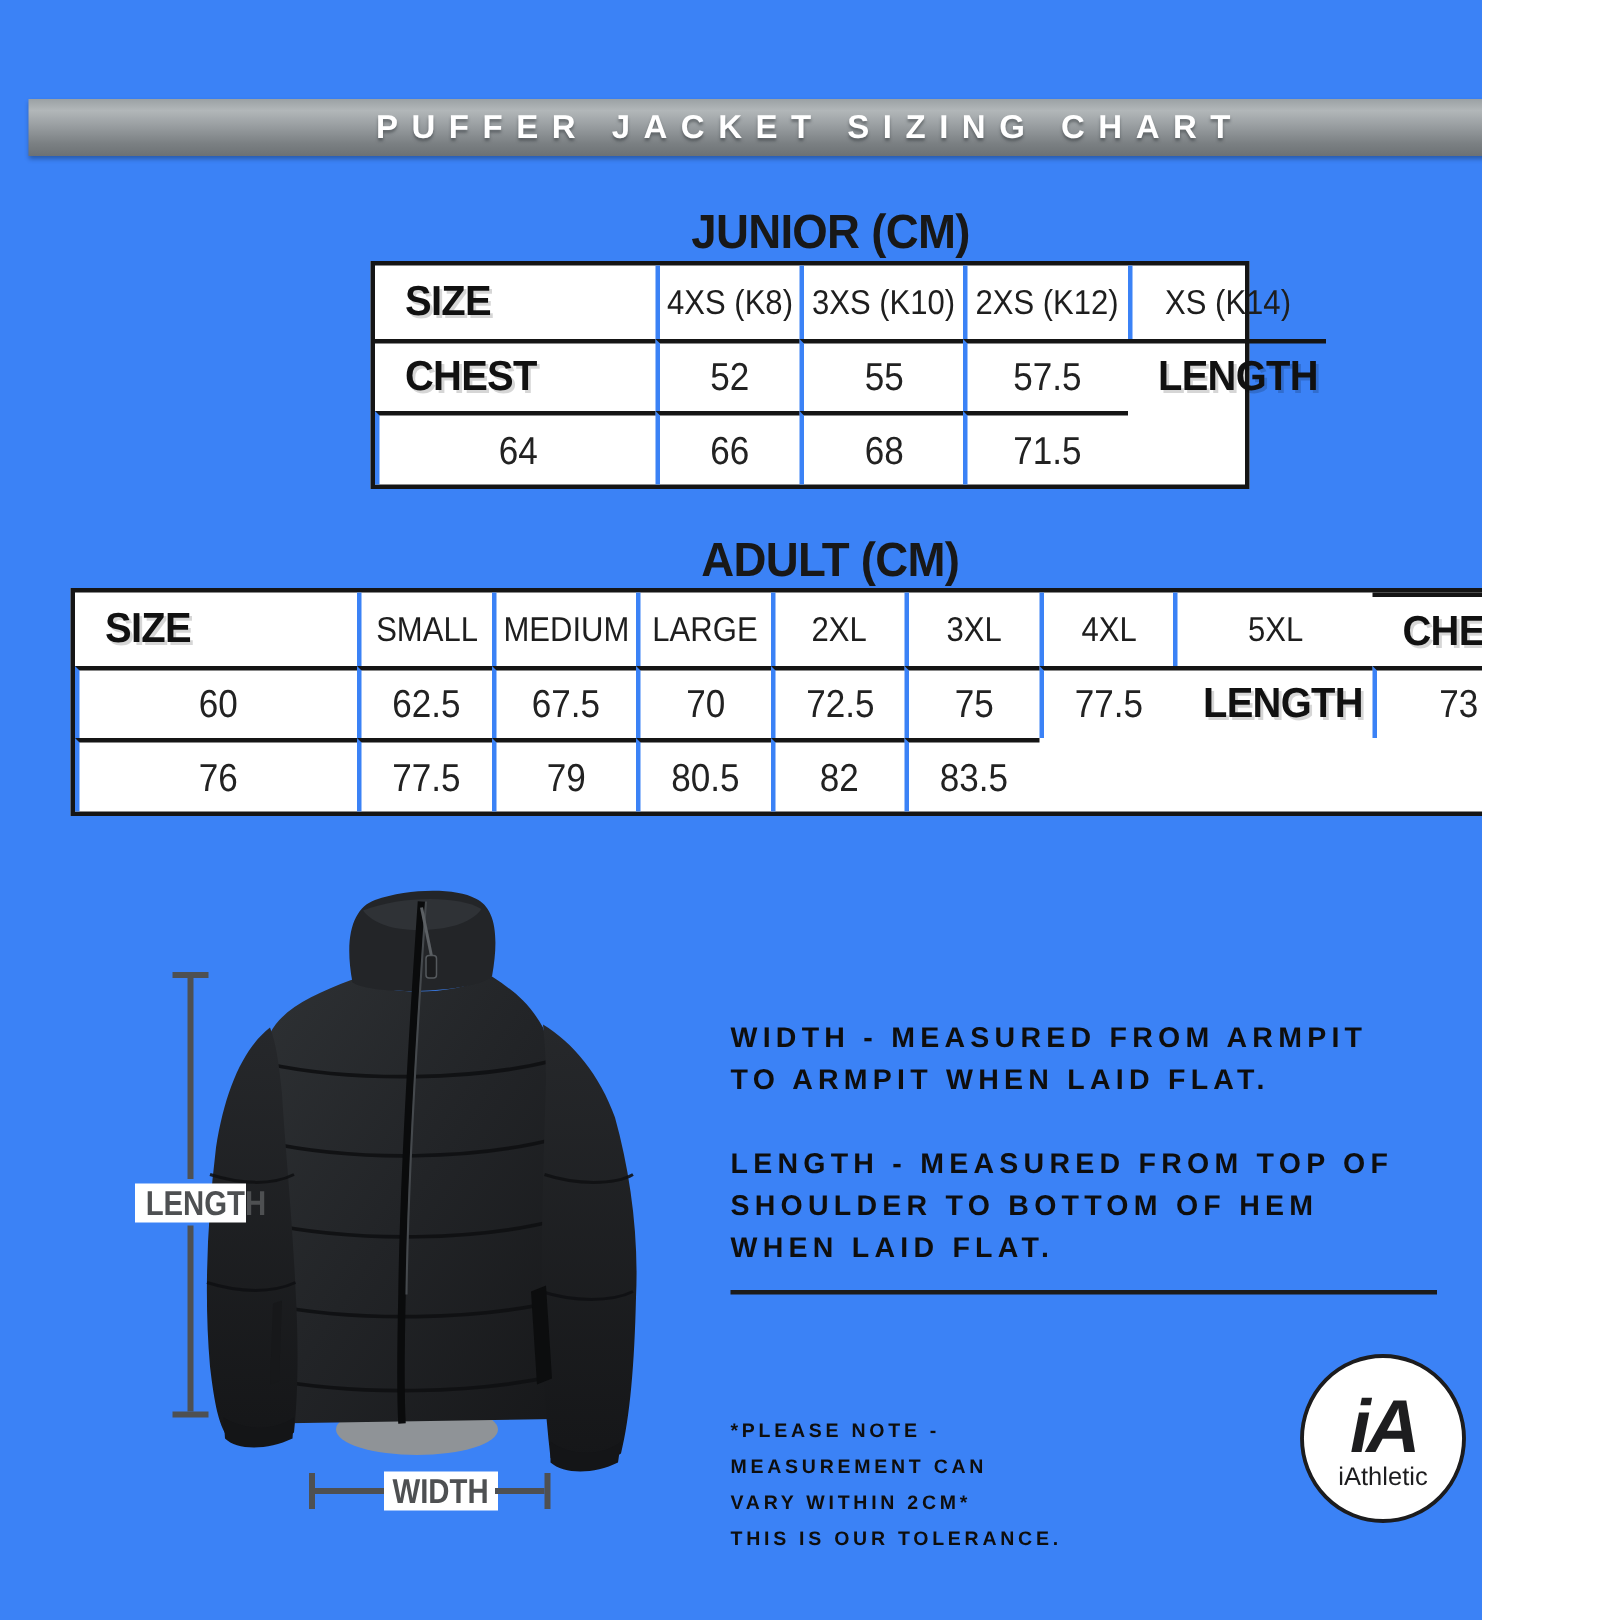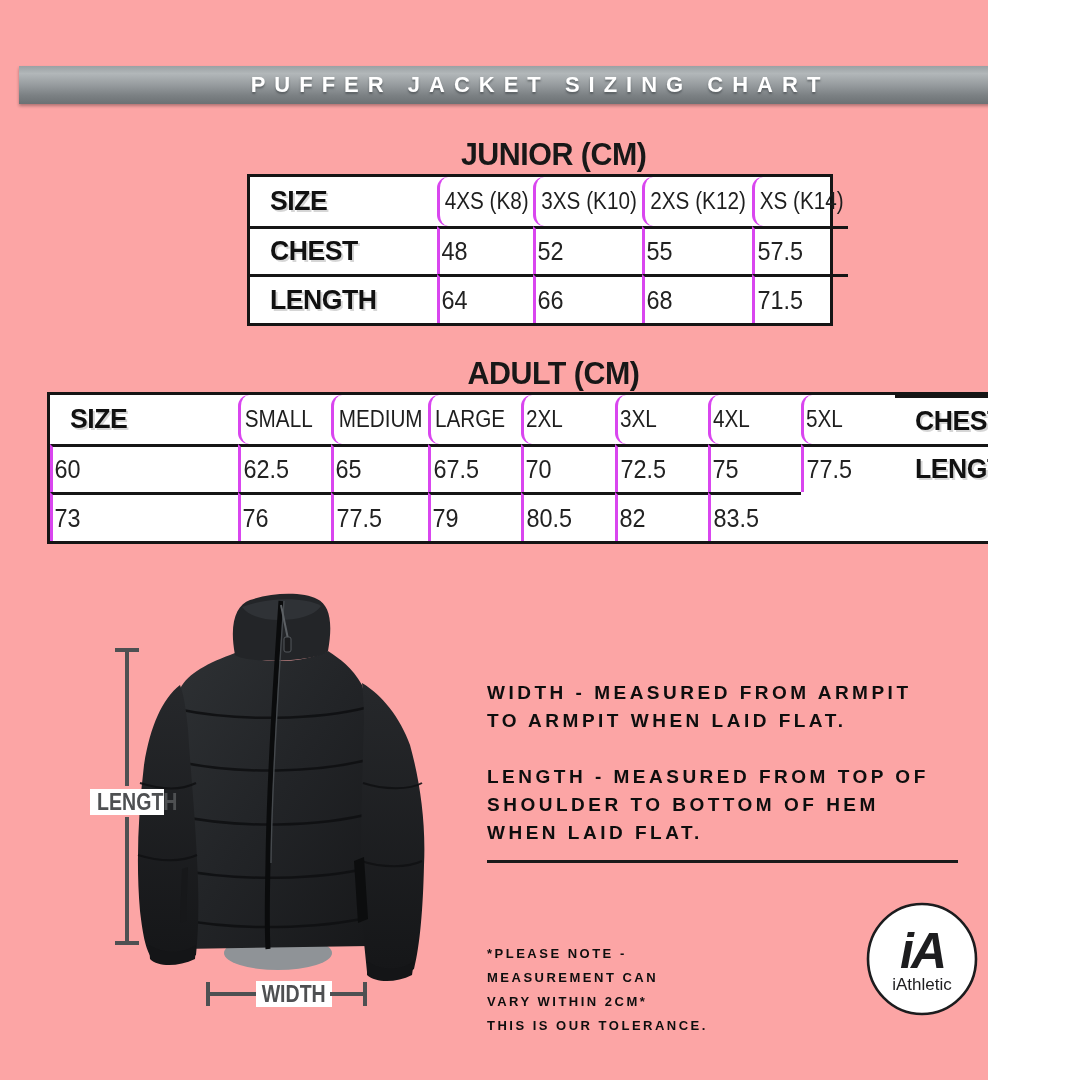--- a/index.html
+++ b/index.html
@@ -1,40 +1,40 @@
 <!DOCTYPE html>
 <html><head>
 <meta charset="utf-8">
 <style>
   html,body{margin:0;padding:0;background:#fff;}
-  .canvas{position:relative;width:988px;height:1080px;background:#fca5a5;overflow:hidden;
+  .canvas{position:relative;width:988px;height:1080px;background:#3b82f6;overflow:hidden;
           font-family:"Liberation Sans",sans-serif;color:#141414;}
 
   
   .banner{position:absolute;left:19px;top:66px;width:1042px;height:38px;
           background:linear-gradient(180deg,#9ba1a4 0%,#b2b7b9 20%,#989da0 48%,#7b8083 78%,#6c7174 100%);
           box-shadow:0 2px 3px rgba(0,0,0,.30);}
   .banner-title{width:100%;text-align:center;line-height:38px;font-size:22px;font-weight:bold;
           letter-spacing:9px;color:#ffffff;text-shadow:0 2px 2px rgba(55,60,63,.55);}
 
   
   .sec-heading{position:absolute;left:0;width:1080px;text-align:center;font-size:32px;
           font-weight:bold;letter-spacing:-.5px;color:#181818;margin-left:14px;}
   .sec-heading .t{display:inline-block;transform:scaleX(.95);}
 
   
   .tbl{position:absolute;display:grid;border:3px solid #151515;box-sizing:border-box;background:#fff;}
   .tbl-junior{left:247px;top:174px;width:586px;height:152px;
           grid-template-columns:187px repeat(4,1fr);grid-template-rows:repeat(3,1fr);}
   .tbl-adult{left:47px;top:392px;width:983px;height:152px;
           grid-template-columns:188px repeat(8,1fr);grid-template-rows:repeat(3,1fr);}
-  .cell{display:flex;align-items:center;justify-content:flex-start;
-          border-left:3px solid #d946ef;border-top:3px solid #151515;box-sizing:border-box;}
+  .cell{display:flex;align-items:center;justify-content:center;
+          border-left:3px solid #3b82f6;border-top:3px solid #151515;box-sizing:border-box;}
   .cell.c0{border-left:none;}
-  .cell.r0{border-top:none;border-radius:11px;}
+  .cell.r0{border-top:none;}
   .cell .t{display:inline-block;transform:scaleX(.9);white-space:nowrap;}
   .rh{justify-content:flex-start;padding-left:20px;}
   .rh .t{transform-origin:left center;font-weight:bold;font-size:28px;letter-spacing:-.5px;color:#111;
           text-shadow:2px 2px 0 rgba(0,0,0,.16);transform:scaleX(.95);}
   .ch .t{font-size:23px;color:#1e1e1e;}
   .val .t{font-size:26px;color:#222;}
 
   
   .mk{position:absolute;background:#4e5052;}
   .mk-label{position:absolute;color:#4e5052;font-weight:bold;font-size:23px;letter-spacing:0;
@@ -77,23 +77,20 @@
         <span class="t">2XS (K12)</span>
       </div>
     <div class="cell r0 ch">
         <span class="t">XS (K14)</span>
       </div>
 
     <div class="cell c0 rh">
         <span class="t">CHEST</span>
       </div>
     <div class="cell val">
-        <span class="t">48</span>
-      </div>
-    <div class="cell val">
         <span class="t">52</span>
       </div>
     <div class="cell val">
         <span class="t">55</span>
       </div>
     <div class="cell val">
         <span class="t">57.5</span>
       </div>
 
     <div class="cell c0 rh">
@@ -144,23 +141,20 @@
       </div>
 
     <div class="cell c0 rh">
         <span class="t">CHEST</span>
       </div>
     <div class="cell val">
         <span class="t">60</span>
       </div>
     <div class="cell val">
         <span class="t">62.5</span>
-      </div>
-    <div class="cell val">
-        <span class="t">65</span>
       </div>
     <div class="cell val">
         <span class="t">67.5</span>
       </div>
     <div class="cell val">
         <span class="t">70</span>
       </div>
     <div class="cell val">
         <span class="t">72.5</span>
       </div>

